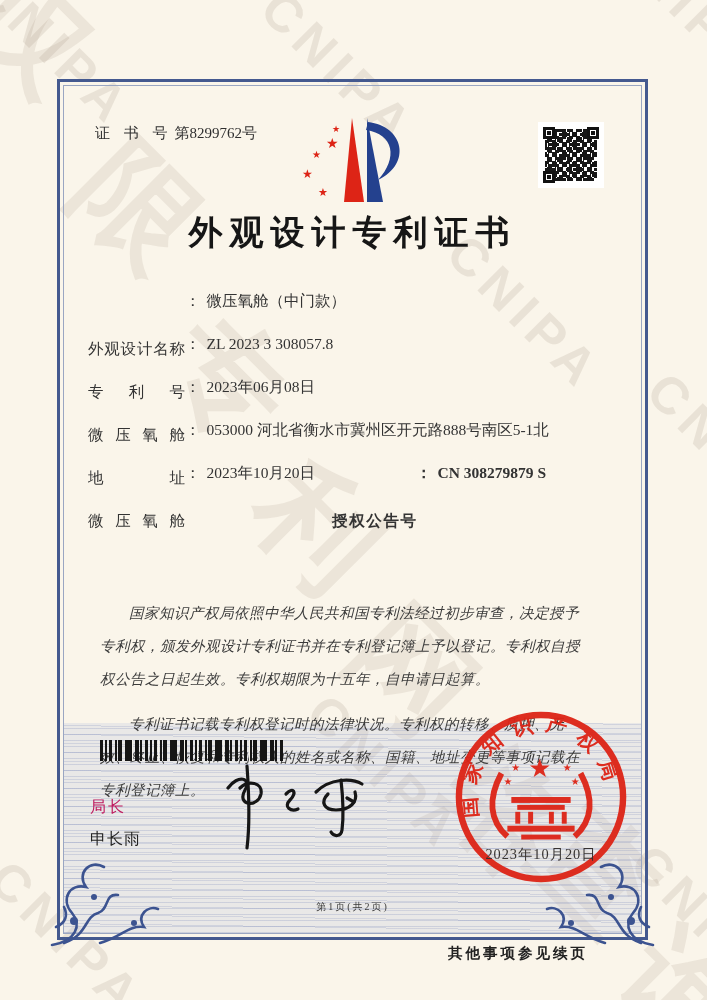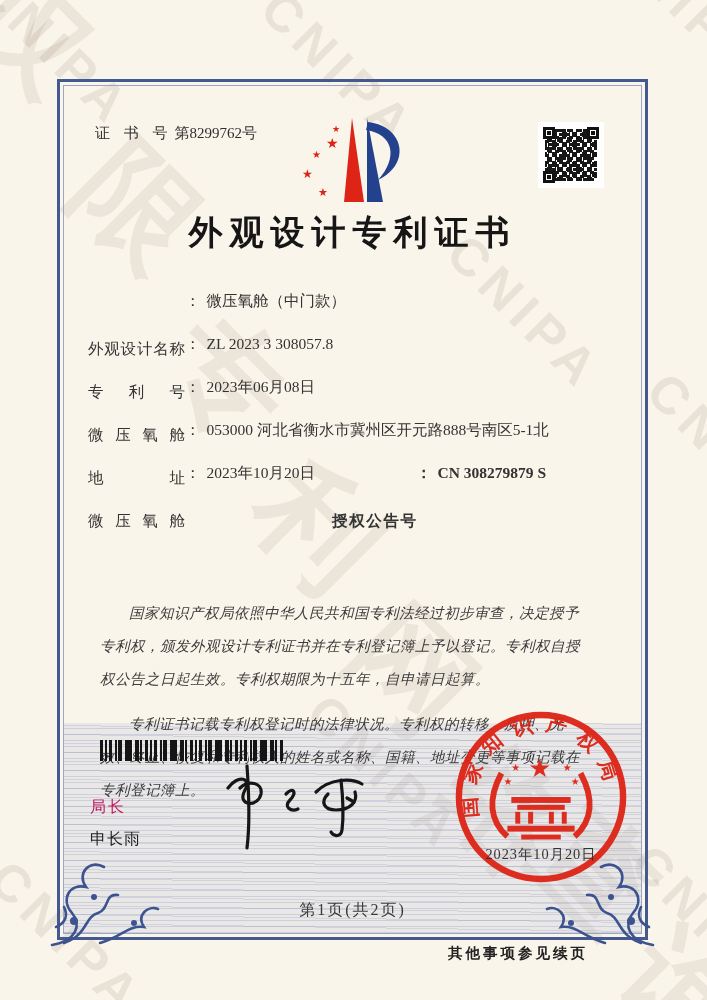--- a/index.html
+++ b/index.html
@@ -60,21 +60,21 @@
   
   .barcode{position:absolute;left:100px;top:740px;width:184px;height:21px;z-index:3;
            background:
              repeating-linear-gradient(90deg,#151515 0 2px, rgba(0,0,0,0) 2px 5px),
              repeating-linear-gradient(90deg,#151515 0 3px, rgba(0,0,0,0) 3px 9px),
              repeating-linear-gradient(90deg,rgba(0,0,0,0) 0 6px, #f5f2ea 6px 7px, rgba(0,0,0,0) 7px 13px);}
   .signer-title{position:absolute;left:90px;top:797px;font-size:16px;z-index:3;color:#be185d;letter-spacing:2px;}
   .signer-name{position:absolute;left:90px;top:829px;font-size:16px;z-index:3;color:#222;letter-spacing:1px;}
   .signature{position:absolute;left:198px;top:752px;z-index:3;}
   .seal{position:absolute;left:452px;top:708px;z-index:5;opacity:0.95;}
-  .page-info{position:absolute;left:57px;top:900px;width:591px;text-align:center;font-size:16px;
+  .page-info{position:absolute;left:57px;top:900px;width:591px;text-align:center;font-size:10px;
              letter-spacing:2px;color:#3a3a3a;z-index:3;}
   .continuation{position:absolute;left:0;top:944px;width:588px;text-align:right;font-size:14.5px;
                 letter-spacing:3px;color:#222;z-index:3;font-weight:bold;}
 </style>
 </head>
 <body>
 
 <div class="page">
 
   <span class="wm-zh w0">仅</span>

